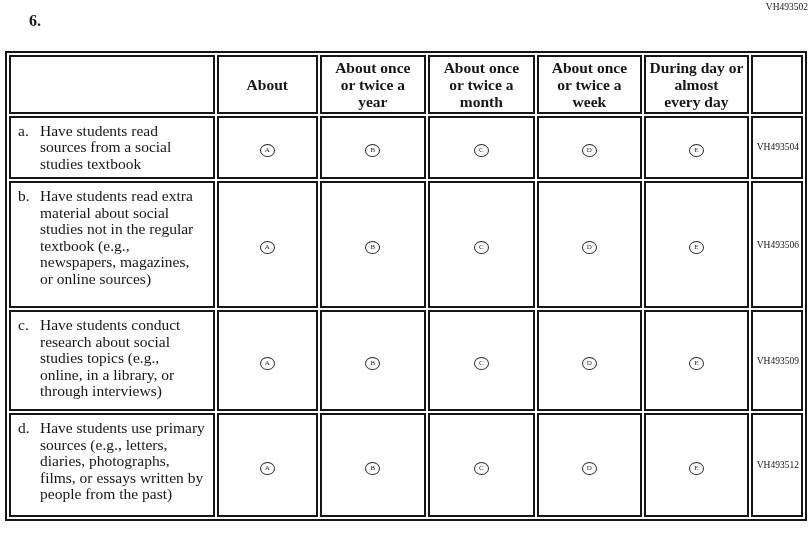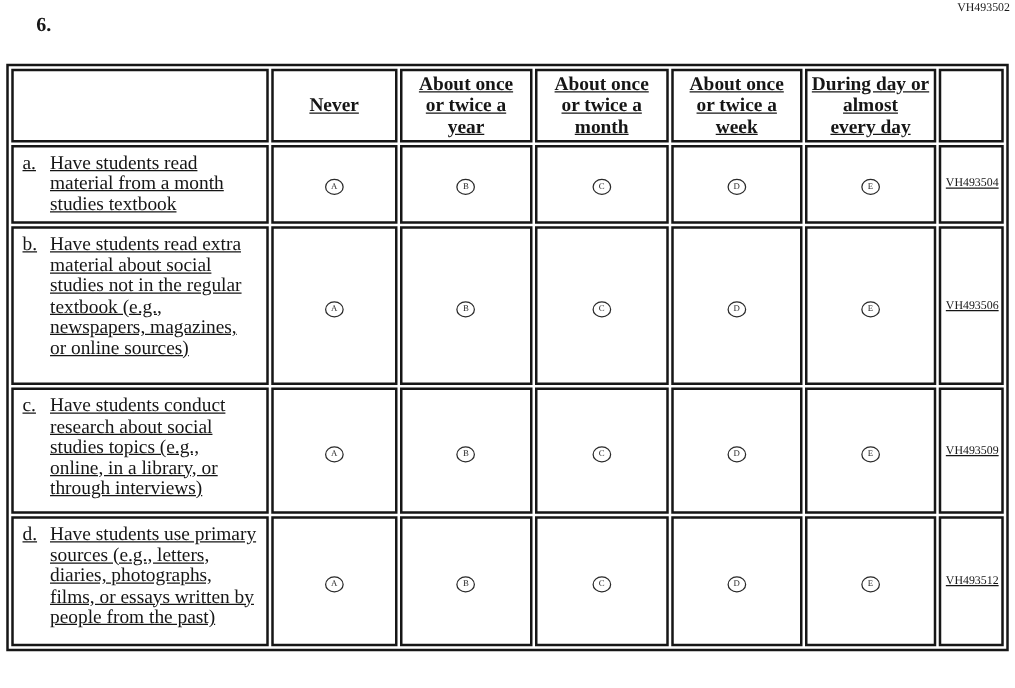--- a/index.html
+++ b/index.html
@@ -41,21 +41,20 @@
     margin: 20px 0 0 5px;
     border: 2px solid #161616;
     background: #ffffff;
   }
   .matrix th, .matrix td {
     border: 2px solid #161616;
     box-sizing: border-box;
     vertical-align: middle;
     background: #ffffff;
     padding: 0;
-    text-decoration: underline;
   }
   .matrix th {
     font-size: 15.5px;
     font-weight: bold;
     line-height: 17px;
     text-align: center;
     white-space: pre-line;
     height: 58px;
     padding: 2px 1px;
   }
@@ -109,42 +108,42 @@
       <col style="width:100px">
       <col style="width:106px">
     <col style="width:106px">
       <col style="width:105px">
       <col style="width:104px">
     <col style="width:52px">
   </colgroup>
   <thead>
     <tr>
       <th></th>
-      <th>Never</th>
+      <th>About</th>
       <th>About once
 or twice a
 year</th>
       <th>About once
 or twice a
 month</th>
       <th>About once
 or twice a
 week</th>
       <th>During day or
 almost
 every day</th>
       <th></th>
     </tr>
   </thead>
   <tbody>
     <tr class="row-a">
       <td class="stem">
         <div class="stem-flex">
           <span class="stem-letter">a.</span>
-          <span class="stem-text">Have students read material from a month studies textbook</span>
+          <span class="stem-text">Have students read sources from a social studies textbook</span>
         </div>
       </td>
       <td class="opt"><span class="bubble">A</span></td>
       <td class="opt"><span class="bubble">B</span></td>
       <td class="opt"><span class="bubble">C</span></td>
       <td class="opt"><span class="bubble">D</span></td>
       <td class="opt"><span class="bubble">E</span></td>
       <td class="code">VH493504</td>
     </tr>
     <tr class="row-b">

